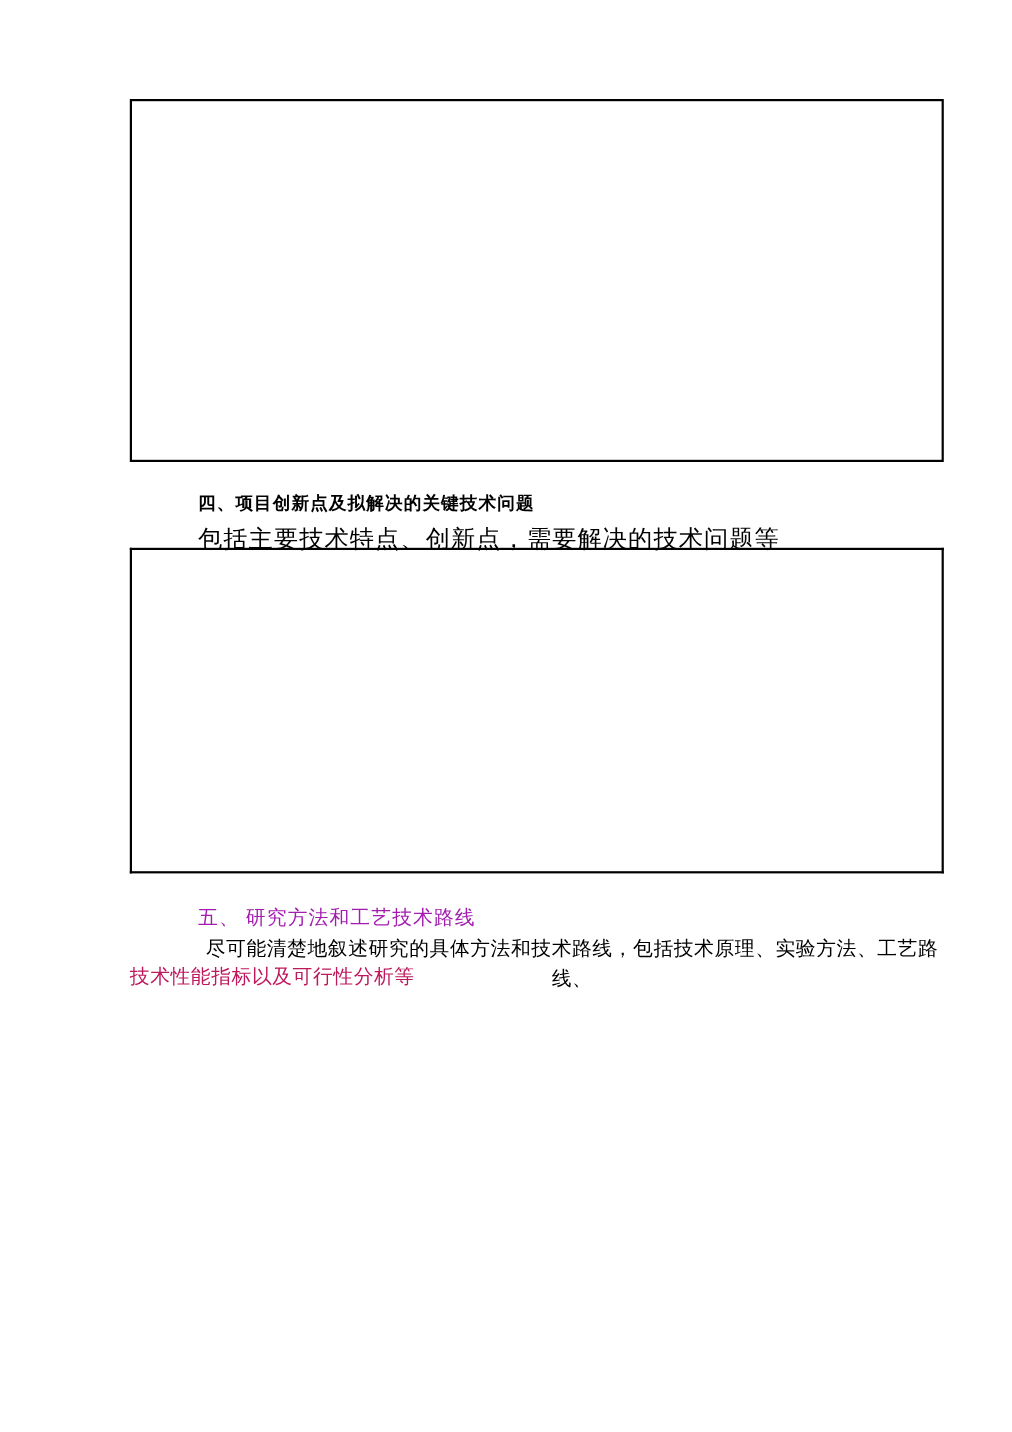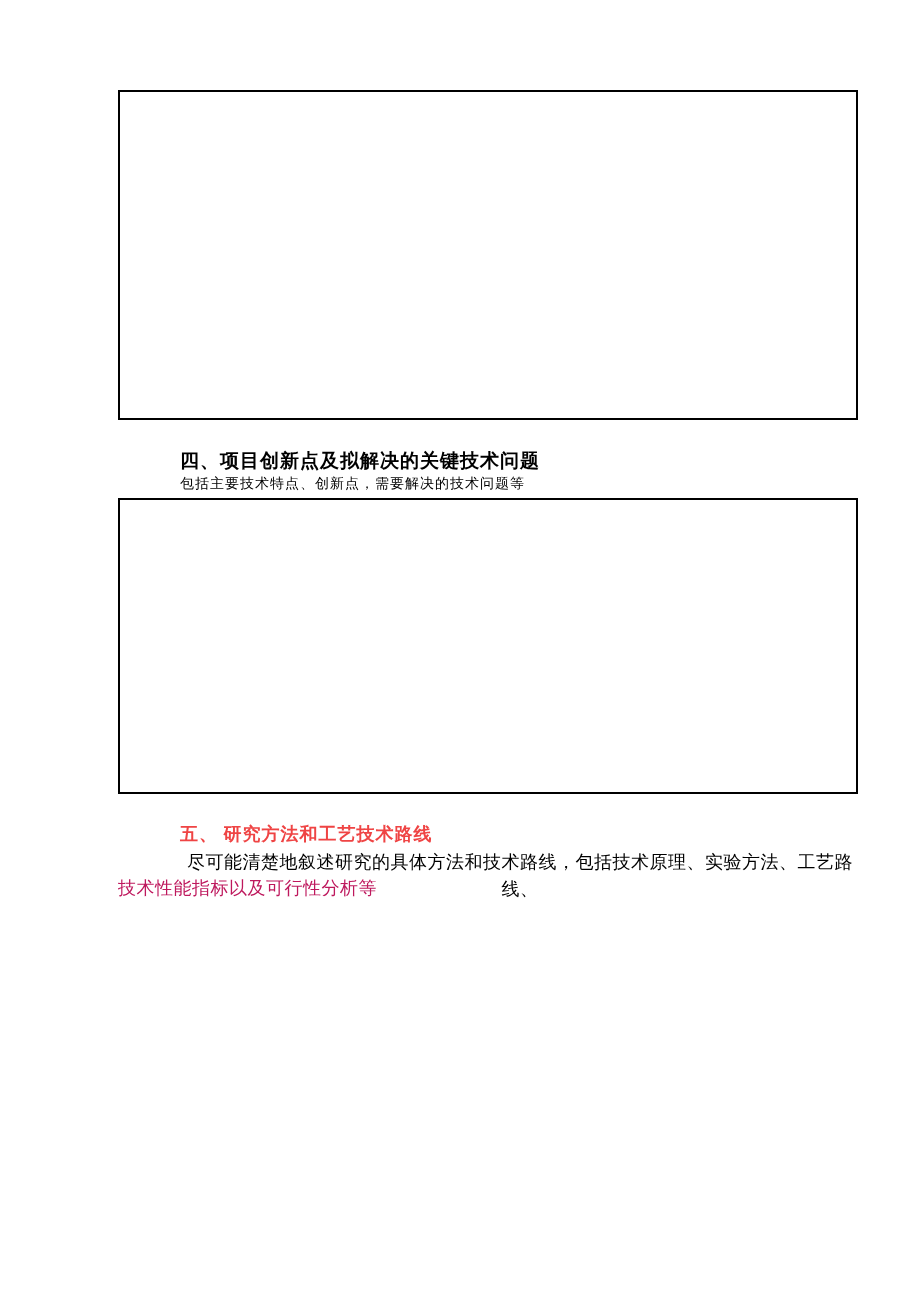--- a/index.html
+++ b/index.html
@@ -19,30 +19,30 @@
       left: 118px;
       top: 90px;
       width: 740px;
       height: 330px;
       border: 2px solid #000000;
     }
     .section-4-heading {
       position: absolute;
       left: 180px;
       top: 448px;
-      font-size: 19px;
+      font-size: 16px;
       font-weight: bold;
       color: #000000;
       letter-spacing: 1px;
     }
     .section-4-desc {
       position: absolute;
       left: 180px;
       top: 475px;
-      font-size: 14px;
+      font-size: 22px;
       color: #000000;
       letter-spacing: 1px;
     }
     .box-2 {
       position: absolute;
       left: 118px;
       top: 498px;
       width: 740px;
       height: 296px;
     }
@@ -73,22 +73,22 @@
     .box-2-inner {
       width: 100%;
       height: 2px;
       background: #000000;
     }
     .section-5-heading {
       position: absolute;
       left: 180px;
       top: 822px;
       font-size: 18px;
-      font-weight: bold;
-      color: #ef4444;
+      font-weight: normal;
+      color: #a21caf;
       letter-spacing: 1px;
     }
     .section-5-desc {
       position: absolute;
       left: 180px;
       top: 849px;
       font-size: 18px;
       color: #000000;
       line-height: 1.5;
       width: 680px;

